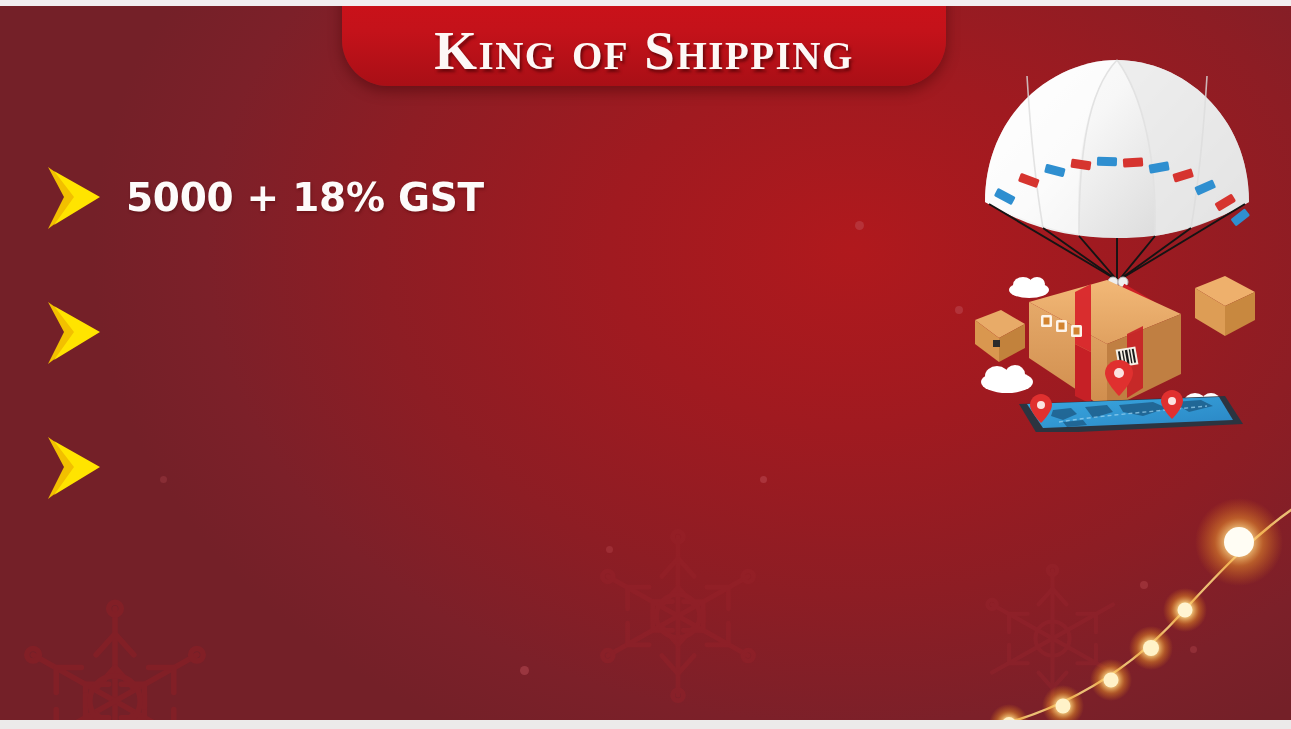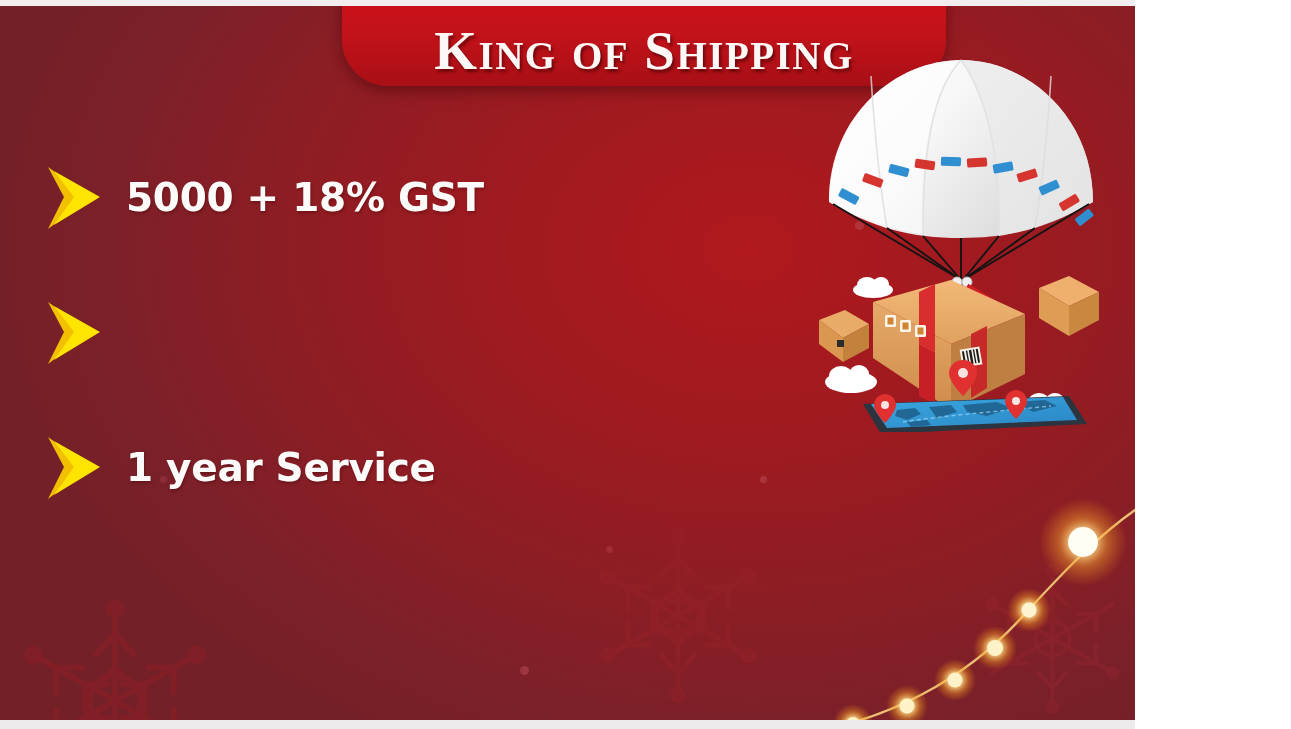--- a/index.html
+++ b/index.html
@@ -4,21 +4,21 @@
 <style>
   * { margin:0; padding:0; box-sizing:border-box; }
   html,body { background:#ffffff; }
   body {
     width:1291px; height:729px; overflow:hidden;
     font-family:"Liberation Sans", sans-serif;
   }
 
   .banner {
     position:relative;
-    width:1135px; height:729px;
+    width:1291px; height:729px;
     background:
       radial-gradient(ellipse 760px 560px at 66% 34%, #b0191d 0%, #a01a20 32%, #8d1d24 62%, #7c2029 85%, #742028 100%);
     overflow:hidden;
     border-top:6px solid #f2eef0;
     border-bottom:9px solid #eceaea;
     padding-left:20px;
   }
 
   
   .snowflake {
@@ -379,17 +379,16 @@
     </div>
 
 
     <div class="feature-row">
       <span class="chev">
         <svg width="74" height="74" viewBox="0 0 74 74">
           <path d="M4 6 L46 36 L4 68 L20 36 Z" fill="#f2c000"></path>
           <path d="M10 10 L56 36 L10 64 L30 36 Z" fill="#ffe400"></path>
         </svg>
       </span>
-      <span class="feature-text">1 year Service</span>
     </div>
 
   </div>
 </div>
 
 </body></html>

